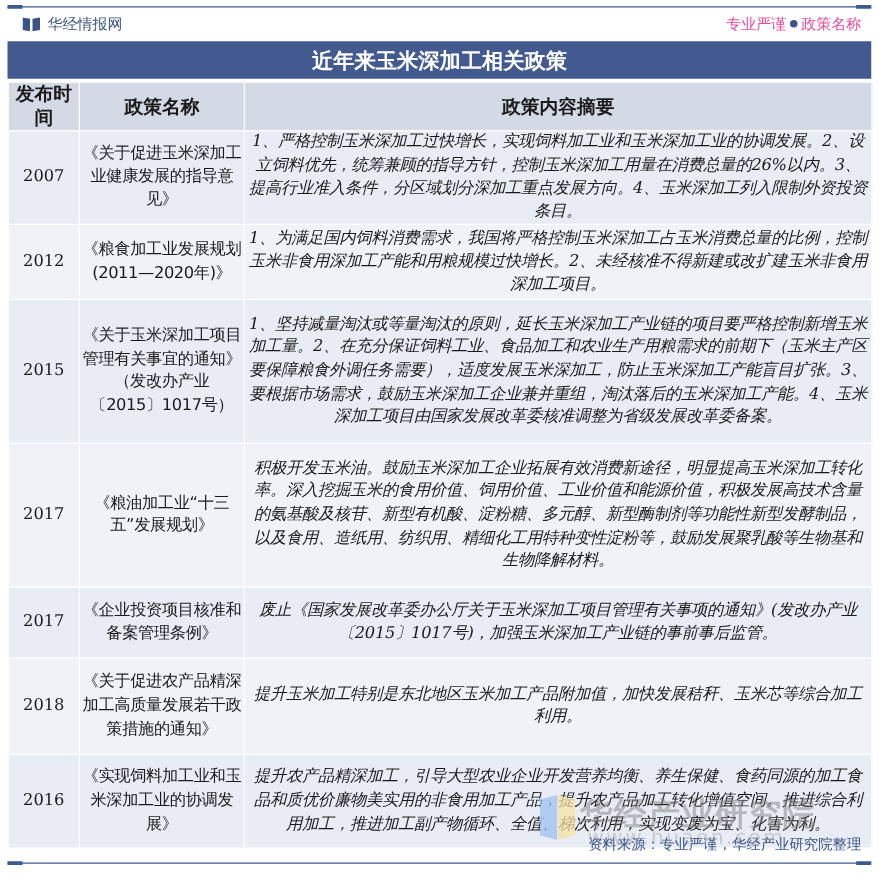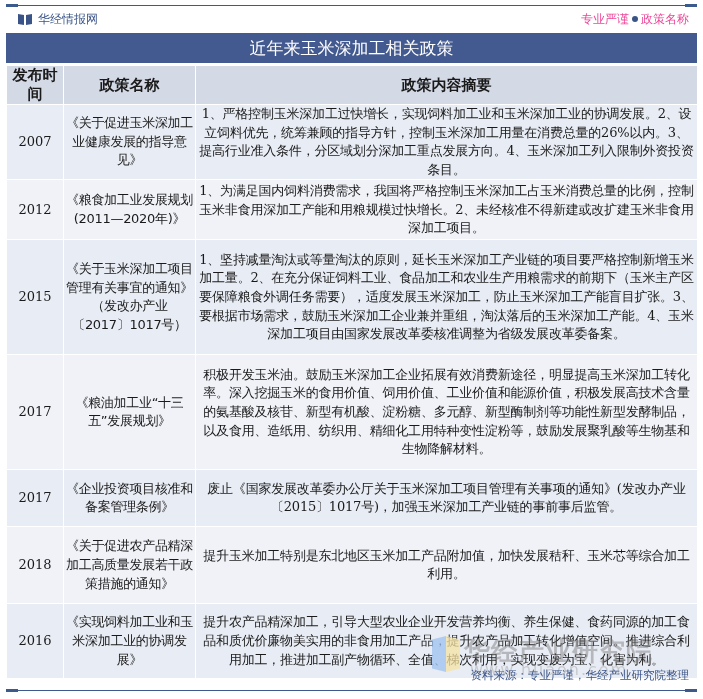--- a/index.html
+++ b/index.html
@@ -12,30 +12,30 @@
   .topline { position: absolute; left: 6px; right: 6px; top: 5px; height: 1px; background: #3d5a8c; }
   .topline .cap-l { position: absolute; left: 0; top: -1px; width: 12px; height: 3px; background: #3d5a8c; }
   .topline .cap-r { position: absolute; right: 0; top: -1px; width: 12px; height: 3px; background: #3d5a8c; }
   .brand { position: absolute; left: 18px; top: 10px; height: 18px; display: flex; align-items: center; gap: 6px;
     font-family: "DejaVu Sans", sans-serif; font-size: 12px; color: #3b5487; }
   .brand svg { width: 14px; height: 12px; }
   .slogan { position: absolute; right: 14px; top: 10px; height: 18px; display: flex; align-items: center; gap: 3px;
     font-family: "DejaVu Sans", sans-serif; font-size: 12px; color: #ec4899; }
   .slogan .dot { width: 6px; height: 6px; border-radius: 50%; background: #3b5487; display: inline-block; }
   .titlebar { position: absolute; left: 6px; right: 6px; top: 33px; height: 30px; background: #435a90;
-    color: #ffffff; font-size: 17px; display: flex; align-items: center; justify-content: center; font-weight: normal; }
+    color: #ffffff; font-size: 17px; display: flex; align-items: center; justify-content: center; font-weight: bold; }
   table.policy { position: absolute; left: 6px; top: 65px; width: 691px; border-collapse: collapse; table-layout: fixed; }
   table.policy th, table.policy td { border: 1px solid #ffffff; padding: 0 2px; }
   table.policy th { background: #d4d9e6; height: 20px; font-size: 15px; font-weight: bold; text-align: center;
     font-family: "DejaVu Sans", sans-serif; }
   table.policy td { background: #e8ecf4; font-size: 13px; line-height: 18.6px; vertical-align: middle; text-align: center; }
   table.policy tr:nth-child(even) td { background: #f0f2f8; }
   td.year { font-size: 13px; }
   td.name { text-align: center; font-family: "DejaVu Sans", sans-serif; font-size: 13.5px; line-height: 18.8px; letter-spacing: -0.3px; }
-  td.summary { text-align: justify; text-align-last: center; letter-spacing: -0.2px; }
+  td.summary { text-align: justify; text-align-last: center; letter-spacing: -0.2px; font-style: italic; }
   .source { position: absolute; right: 14px; top: 668px; font-family: "DejaVu Sans", sans-serif; font-size: 11.5px; color: #3b5487; }
   .bottomline { position: absolute; left: 6px; right: 6px; top: 690px; height: 1px; background: #3d5a8c; }
   .bottomline .cap-l { position: absolute; left: 0; top: -1px; width: 12px; height: 3px; background: #3d5a8c; }
   .bottomline .cap-r { position: absolute; right: 0; top: -1px; width: 12px; height: 3px; background: #3d5a8c; }
   .watermark { position: absolute; left: 432px; top: 636px; width: 197px; height: 44px; pointer-events: none; }
   .wm-logo-l { position: absolute; left: 0; top: 0; width: 14px; height: 36px; background: #9ec1f0; opacity: 0.75;
     clip-path: polygon(0 10%, 100% 0, 100% 100%, 0 90%); }
   .wm-logo-r { position: absolute; left: 14px; top: 0; width: 14px; height: 36px; background: #f5e3a3; opacity: 0.75;
     clip-path: polygon(0 0, 100% 10%, 100% 90%, 0 100%); }
   .wm-text { position: absolute; left: 32px; top: -2px; font-family: "DejaVu Sans", sans-serif; font-size: 26px;
@@ -86,21 +86,21 @@
       <td class="name">《关于促进玉米深加工业健康发展的指导意见》</td>
       <td class="summary">1、严格控制玉米深加工过快增长，实现饲料加工业和玉米深加工业的协调发展。2、设立饲料优先，统筹兼顾的指导方针，控制玉米深加工用量在消费总量的26%以内。3、提高行业准入条件，分区域划分深加工重点发展方向。4、玉米深加工列入限制外资投资条目。</td>
     </tr>
     <tr style="height:60px">
       <td class="year">2012</td>
       <td class="name">《粮食加工业发展规划(2011—2020年)》</td>
       <td class="summary">1、为满足国内饲料消费需求，我国将严格控制玉米深加工占玉米消费总量的比例，控制玉米非食用深加工产能和用粮规模过快增长。2、未经核准不得新建或改扩建玉米非食用深加工项目。</td>
     </tr>
     <tr style="height:115px">
       <td class="year">2015</td>
-      <td class="name">《关于玉米深加工项目管理有关事宜的通知》（发改办产业〔2017〕1017号）</td>
+      <td class="name">《关于玉米深加工项目管理有关事宜的通知》（发改办产业〔2015〕1017号）</td>
       <td class="summary">1、坚持减量淘汰或等量淘汰的原则，延长玉米深加工产业链的项目要严格控制新增玉米加工量。2、在充分保证饲料工业、食品加工和农业生产用粮需求的前期下（玉米主产区要保障粮食外调任务需要），适度发展玉米深加工，防止玉米深加工产能盲目扩张。3、要根据市场需求，鼓励玉米深加工企业兼并重组，淘汰落后的玉米深加工产能。4、玉米深加工项目由国家发展改革委核准调整为省级发展改革委备案。</td>
     </tr>
     <tr style="height:115px">
       <td class="year">2017</td>
       <td class="name">《粮油加工业“十三五”发展规划》</td>
       <td class="summary">积极开发玉米油。鼓励玉米深加工企业拓展有效消费新途径，明显提高玉米深加工转化率。深入挖掘玉米的食用价值、饲用价值、工业价值和能源价值，积极发展高技术含量的氨基酸及核苷、新型有机酸、淀粉糖、多元醇、新型酶制剂等功能性新型发酵制品，以及食用、造纸用、纺织用、精细化工用特种变性淀粉等，鼓励发展聚乳酸等生物基和生物降解材料。</td>
     </tr>
     <tr style="height:57px">
       <td class="year">2017</td>
       <td class="name">《企业投资项目核准和备案管理条例》</td>

